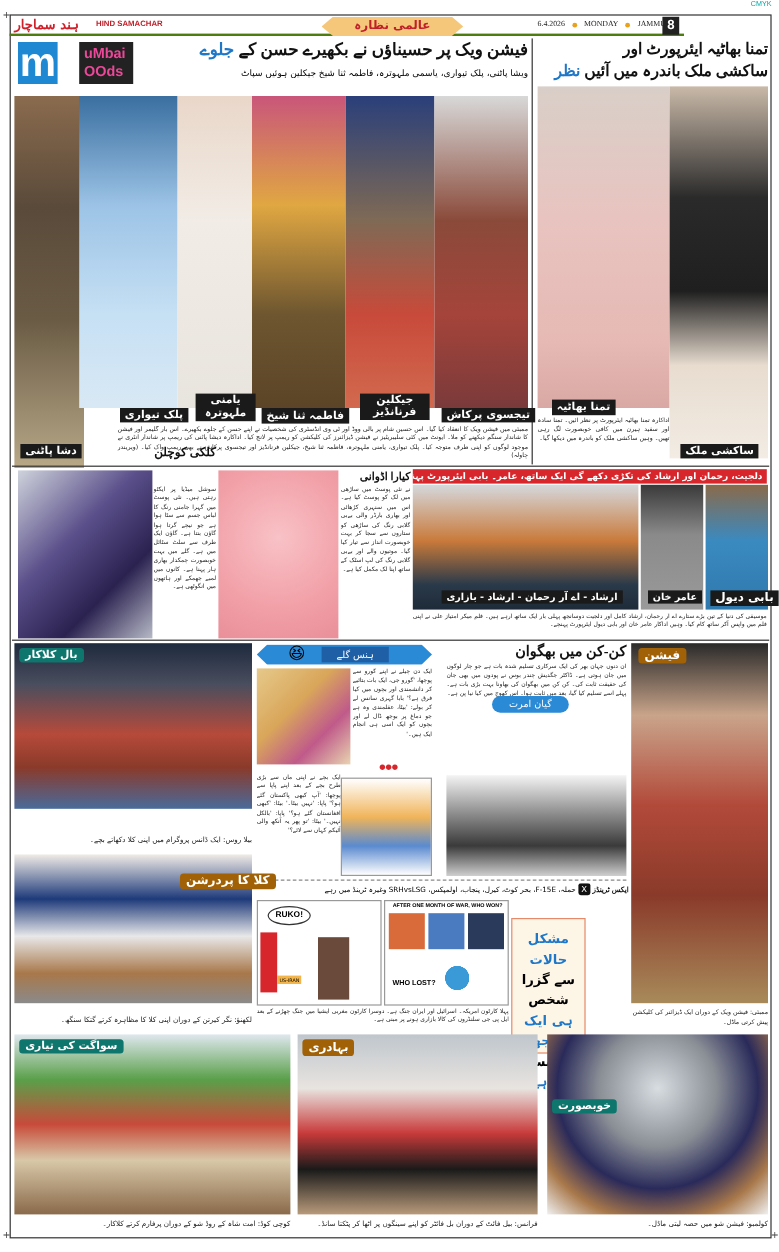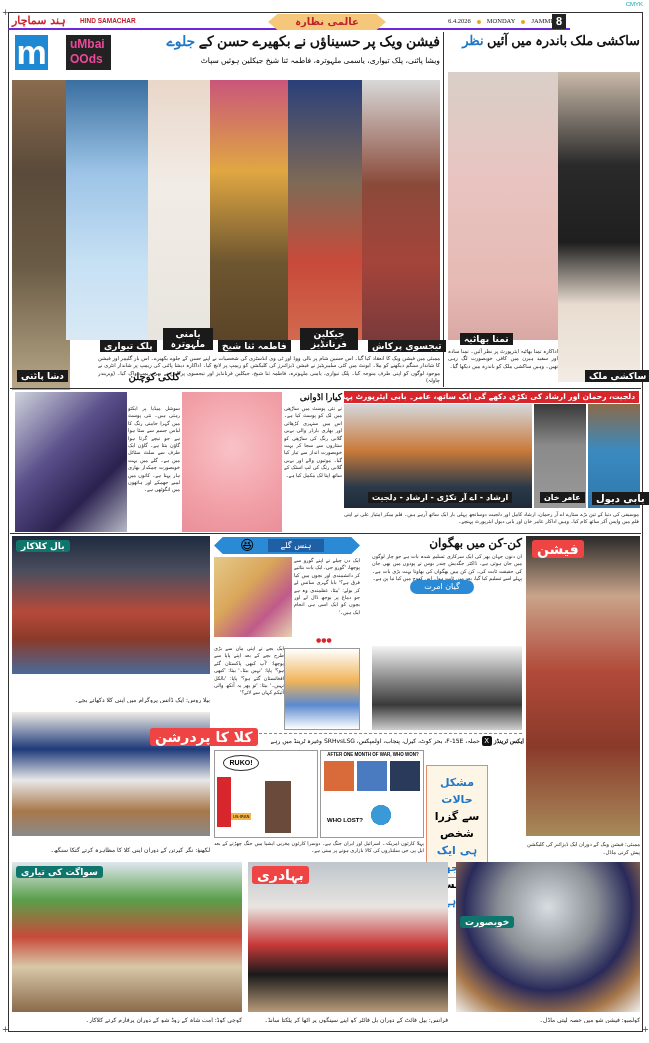--- a/index.html
+++ b/index.html
@@ -1,33 +1,33 @@
 <!DOCTYPE html>
 <html><head>
 <meta charset="utf-8">
 <style>
 *{box-sizing:border-box;margin:0;padding:0}
 body{width:649px;height:1043px;background:#fff;position:relative;overflow:hidden;font-family:"DejaVu Sans",sans-serif;}
 .abs{position:absolute}
 .frame{position:absolute;left:8px;top:12px;width:635px;height:1020px;border:1px solid #333;}
 .cmyk{position:absolute;right:6px;top:1px;font-size:6px;color:#0aa;font-family:"Liberation Sans",sans-serif;}
-.masthead{position:absolute;left:8px;top:13px;width:562px;height:17px;border-bottom:2px solid #6d28d9;}
+.masthead{position:absolute;left:8px;top:13px;width:562px;height:17px;border-bottom:2px solid #4d7c0f;}
 .logo{position:absolute;left:4px;top:1px;color:#d0202a;font-size:11px;font-weight:bold;direction:rtl;font-family:"DejaVu Serif",serif;}
 .brand{position:absolute;left:72px;top:4px;color:#c0202a;font-size:6.5px;font-weight:bold;font-family:"Liberation Sans",sans-serif;}
 .section-pill{position:absolute;left:260px;top:1px;width:118px;height:16px;background:#f5c77a;clip-path:polygon(8% 0,92% 0,100% 50%,92% 100%,8% 100%,0 50%);color:#c0202a;font-size:10px;font-weight:bold;text-align:center;line-height:16px;direction:rtl;}
 .dateline{position:absolute;left:440px;top:4px;font-size:6.5px;font-family:"Liberation Serif",serif;color:#222;white-space:nowrap}
 .dot{display:inline-block;width:4px;height:4px;border-radius:50%;background:#e9a21a;margin:0 6px;vertical-align:middle}
 .pgno{position:absolute;right:4px;top:1px;width:14px;height:15px;background:#222;color:#fff;font-size:11px;font-weight:bold;text-align:center;line-height:15px;font-family:"Liberation Sans",sans-serif}
 .urdu{direction:rtl;text-align:right;}
 .hl{font-weight:bold;color:#111;font-family:Liberation Serif, serif;}
 .blue{color:#1f77c8}
 .photo{position:absolute;overflow:hidden}
 .cap-tag{position:absolute;background:#1a1a1a;color:#fff;font-weight:bold;font-size:9px;padding:1px 4px;direction:rtl;white-space:nowrap}
 .orange-tag{position:absolute;background:#0f766e;color:#fff;font-weight:bold;font-size:9px;padding:1px 5px;border-radius:3px;direction:rtl;white-space:nowrap}
-.blue-tag{position:absolute;background:#ef4444;color:#fff;font-weight:bold;font-size:14px;padding:1px 5px;border-radius:3px;direction:rtl;white-space:nowrap}
+.blue-tag{position:absolute;background:#a16207;color:#fff;font-weight:bold;font-size:10px;padding:1px 5px;border-radius:3px;direction:rtl;white-space:nowrap}
 .body-text{font-size:5.2px;line-height:7.4px;color:#222;direction:rtl;text-align:justify}
 .caption{font-size:6px;color:#222;direction:rtl;text-align:right;white-space:nowrap;overflow:hidden}
 .rule{position:absolute;background:#333}
 .dashed{position:absolute;border-top:1px dashed #888}
 .redbar{position:absolute;background:#d8262d;color:#fff;font-weight:bold;direction:rtl;text-align:right;white-space:nowrap;overflow:hidden}
 .mumbai-m{position:absolute;left:15px;top:35px;width:33px;height:35px;background:#1e88d2;color:#fff;font-size:34px;font-weight:bold;line-height:35px;text-align:center;font-family:"Liberation Sans",sans-serif}
 .mumbai-box{position:absolute;left:66px;top:35px;width:45px;height:35px;background:#222;color:#ec4899;font-size:12px;font-weight:bold;line-height:15px;padding-left:4px;padding-top:2px;font-family:"Liberation Sans",sans-serif}
 .quote-box{position:absolute;left:426px;top:765px;width:62px;height:113px;background:#fdf5e6;border:1px solid #e58a6a;text-align:center;direction:rtl;font-weight:bold;font-size:11px;line-height:17px;padding-top:8px}
 .mark{position:absolute;color:#444;font-size:8px}
 </style>
@@ -74,43 +74,44 @@
 <div class="cap-tag" style="left:17px;top:370px">دشا پاٹنی</div>
 <div class="cap-tag" style="left:100px;top:340px">پلک تیواری</div>
 <div class="cap-tag" style="left:163px;top:328px;width:50px;white-space:normal;text-align:center">یامنی ملہوترہ</div>
 <div class="cap-tag" style="left:218px;top:340px">فاطمہ ثنا شیخ</div>
 <div class="cap-tag" style="left:300px;top:328px;width:58px;white-space:normal;text-align:center">جیکلین فرنانڈیز</div>
 <div class="cap-tag" style="left:368px;top:340px">تیجسوی پرکاش</div>
 
 <div class="abs body-text" style="left:98px;top:355px;width:342px;height:30px;overflow:hidden">ممبئی میں فیشن ویک کا انعقاد کیا گیا۔ اس حسین شام پر بالی ووڈ اور ٹی وی انڈسٹری کی شخصیات نے اپنے حسن کے جلوے بکھیرے۔ اس بار گلیمر اور فیشن کا شاندار سنگم دیکھنے کو ملا۔ ایونٹ میں کئی سلیبریٹیز نے فیشن ڈیزائنرز کی کلیکشن کو ریمپ پر لانچ کیا۔ اداکارہ دیشا پاٹنی کی ریمپ پر شاندار انٹری نے موجود لوگوں کو اپنی طرف متوجہ کیا۔ پلک تیواری، یامنی ملہوترہ، فاطمہ ثنا شیخ، جیکلین فرنانڈیز اور تیجسوی پرکاش نے بھی ریمپ واک کیا۔ (ویریندر چاولہ)</div>
 
 <div class="abs urdu hl" style="left:448px;top:32px;width:192px;font-size:13px;line-height:18px">
+  <div>تمنا بھاٹیہ ایئرپورٹ اور</div>
   <div><span>ساکشی ملک باندرہ میں آئیں</span> <span class="blue">نظر</span></div>
 </div>
 <div class="photo" style="left:448px;top:72px;width:110px;height:268px;background:linear-gradient(180deg,#d9cfc8 0%,#e8c4c0 40%,#e6b9b4 80%,#d9a8a4 100%)"></div>
 <div class="photo" style="left:558px;top:72px;width:82px;height:310px;background:linear-gradient(180deg,#c9b9a8 0%,#2a2a2a 30%,#1f1f1f 55%,#e8dccf 75%,#f2ece4 100%)"></div>
 <div class="cap-tag" style="left:460px;top:333px">تمنا بھاٹیہ</div>
-<div class="cap-tag" style="left:585px;top:370px">ساکشی ملک</div>
+<div class="cap-tag" style="left:567px;top:370px">ساکشی ملک</div>
 <div class="abs body-text" style="left:448px;top:348px;width:110px;height:35px;overflow:hidden">اداکارہ تمنا بھاٹیہ ایئرپورٹ پر نظر آئیں۔ تمنا سادہ اور سفید ہیرن میں کافی خوبصورت لگ رہی تھیں۔ وہیں ساکشی ملک کو باندرہ میں دیکھا گیا۔</div>
 
 <div class="rule" style="left:10px;top:388px;width:631px;height:1px"></div>
 
 <div class="photo" style="left:15px;top:392px;width:112px;height:140px;background:linear-gradient(135deg,#cfd3dc 0%,#5a4f8a 40%,#2b2250 70%,#b6b9c6 100%)"></div>
 <div class="abs urdu hl" style="left:128px;top:371px;width:52px;font-size:10px">کلکی کوچلن</div>
 <div class="abs body-text" style="left:128px;top:405px;width:52px;height:125px;overflow:hidden;font-size:5px">سوشل میڈیا پر ایکٹو رہتی ہیں۔ نئی پوسٹ میں گہرا جامنی رنگ کا لباس جسم سے سٹا ہوا ہے جو نیچے گرتا ہوا گاؤن بنتا ہے۔ گاؤن ایک طرف سے سلٹ سٹائل میں ہے۔ گلے میں بہت خوبصورت چمکدار بھاری ہار پہنا ہے۔ کانوں میں لمبے جھمکے اور ہاتھوں میں انگوٹھی ہے۔</div>
 
 <div class="photo" style="left:182px;top:392px;width:100px;height:140px;background:radial-gradient(circle at 50% 40%,#f8c2c6 0%,#f2a0a8 60%,#e98f99 100%)"></div>
 <div class="abs urdu hl" style="left:284px;top:392px;width:58px;font-size:9px">کیارا اڈوانی</div>
 <div class="abs body-text" style="left:284px;top:405px;width:58px;height:125px;overflow:hidden;font-size:5px">نے نئی پوسٹ میں ساڑھی میں لک کو پوسٹ کیا ہے۔ اس میں سنہری کڑھائی اور بھاری بارڈر والی بےبی گلابی رنگ کی ساڑھی کو ستاروں سے سجا کر بہت خوبصورت انداز سے تیار کیا گیا۔ موتیوں والے اور بےبی گلابی رنگ کی لپ اسٹک کے ساتھ اپنا لک مکمل کیا ہے۔</div>
 
 <div class="redbar" style="left:344px;top:391px;width:295px;height:12px;font-size:7.5px;line-height:12px;padding-right:4px">دلجیت، رحمان اور ارشاد کی تکڑی دکھے گی ایک ساتھ، عامر۔ بابی ایئرپورٹ پہنچے</div>
 <div class="photo" style="left:344px;top:404px;width:188px;height:104px;background:linear-gradient(180deg,#d5d8dc 0%,#c97a3a 45%,#2a3a4a 80%,#1e2a38 100%)"></div>
 <div class="photo" style="left:534px;top:404px;width:52px;height:104px;background:linear-gradient(180deg,#3a3a3a 0%,#8a8a8a 40%,#9a9a9a 100%)"></div>
 <div class="photo" style="left:588px;top:404px;width:52px;height:104px;background:linear-gradient(180deg,#8a6a4a 0%,#3a8ac0 45%,#2f78ad 100%)"></div>
-<div class="cap-tag" style="left:368px;top:492px;font-size:8px">ارشاد - اے آر تکڑی - ارشاد - دلجیت</div>
+<div class="cap-tag" style="left:368px;top:492px;font-size:8px">ارشاد - اے آر رحمان - ارشاد - بازاری</div>
 <div class="cap-tag" style="left:540px;top:492px;font-size:8px">عامر خان</div>
 <div class="cap-tag" style="left:592px;top:492px;font-size:10px">بابی دیول</div>
 <div class="abs body-text" style="left:344px;top:511px;width:295px;height:18px;overflow:hidden;font-size:5px">موسیقی کی دنیا کے تین بڑے ستارے اے آر رحمان، ارشاد کامل اور دلجیت دوسانجھ پہلی بار ایک ساتھ آرہے ہیں۔ فلم میکر امتیاز علی نے اپنی فلم میں واپس آکر ساتھ کام کیا۔ وہیں اداکار عامر خان اور بابی دیول ایئرپورٹ پہنچے۔</div>
 
 <div class="rule" style="left:10px;top:533px;width:631px;height:1px"></div>
 
 <div class="photo" style="left:12px;top:536px;width:198px;height:138px;background:linear-gradient(180deg,#1e2a3e 0%,#4a4e5e 25%,#b64a3a 55%,#8a3a2a 75%,#4a6a9a 100%)"></div>
 <div class="orange-tag" style="left:16px;top:540px">بال کلاکار</div>
 <div class="abs caption" style="left:12px;top:696px;width:198px">بیلا روس: ایک ڈانس پروگرام میں اپنی کلا دکھاتے بچے۔</div>
 

